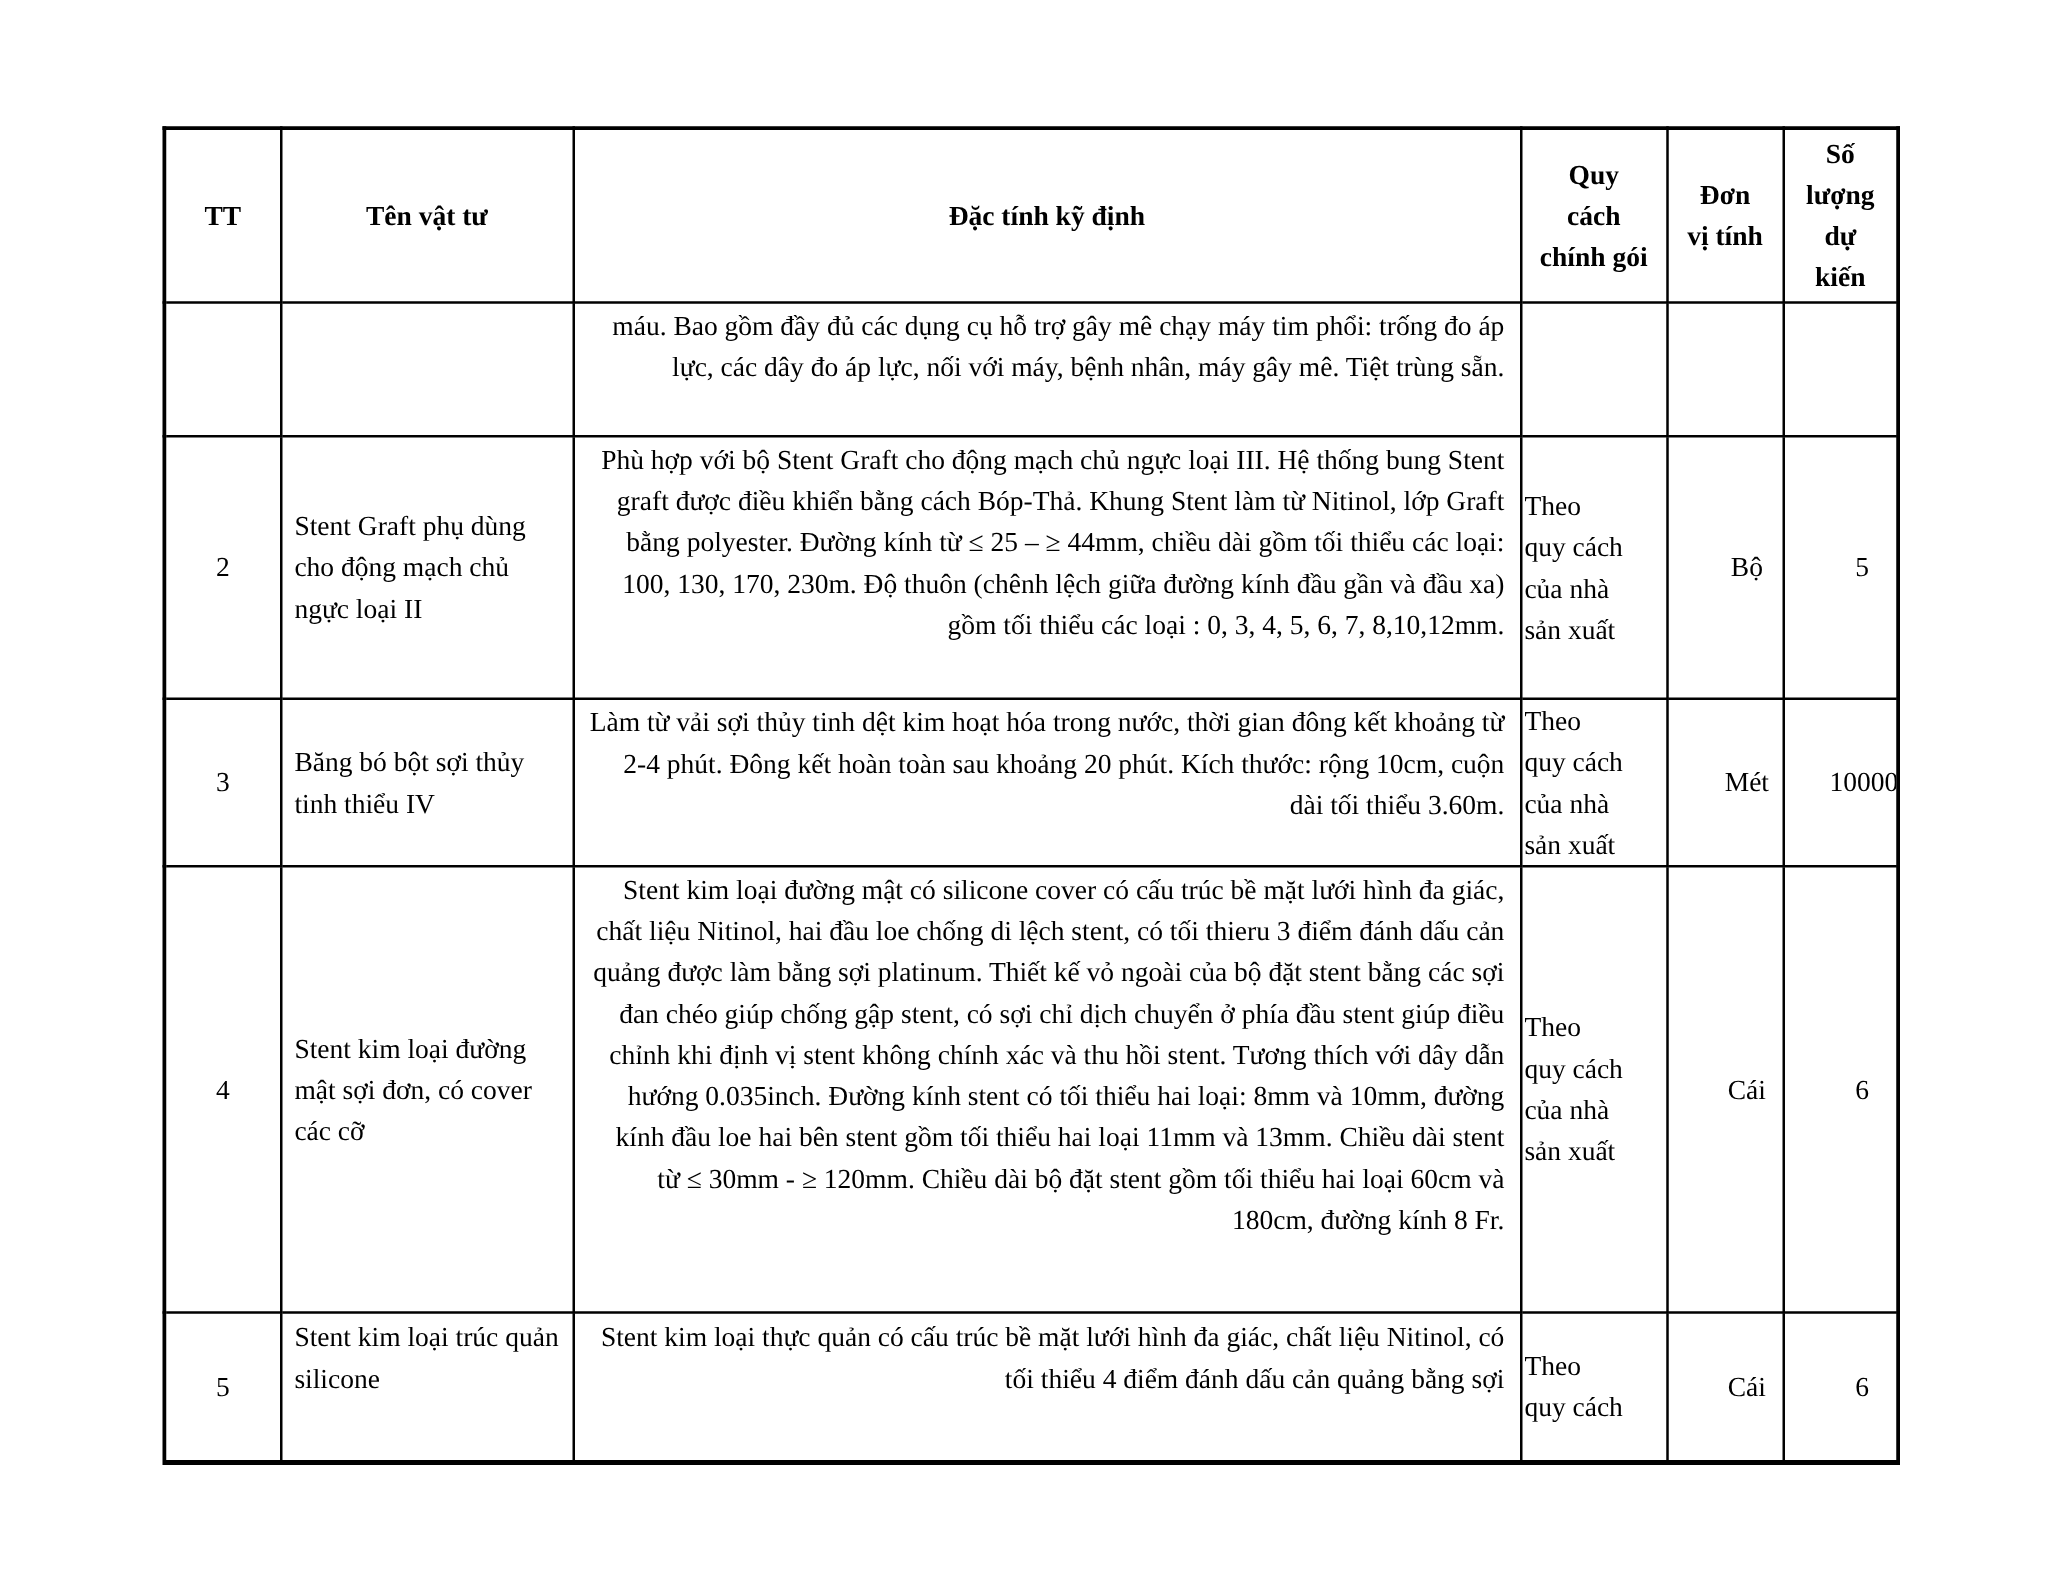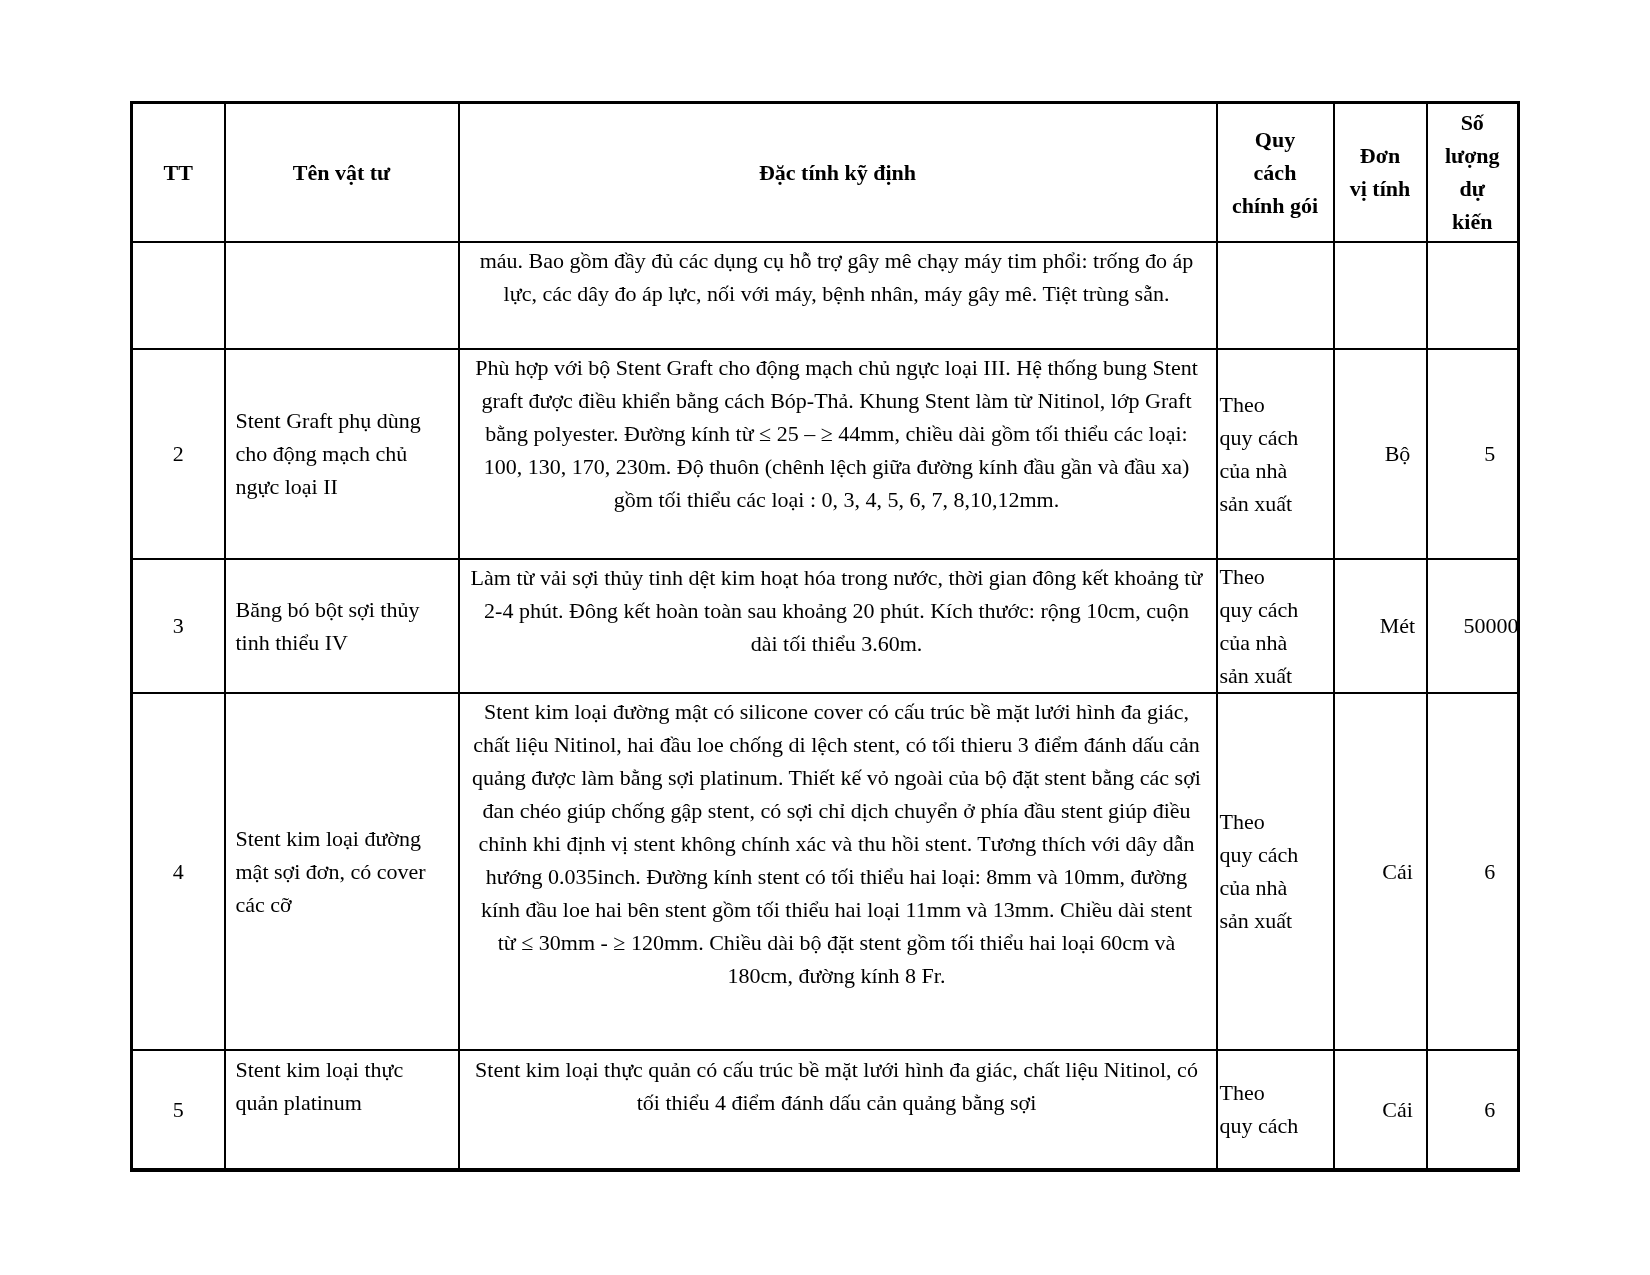--- a/index.html
+++ b/index.html
@@ -52,21 +52,21 @@
     text-align: center;
     vertical-align: middle;
   }
   td.cell-name {
     text-align: left;
     vertical-align: middle;
     padding: 0 8px 0 10px;
     margin-left: 48px;
   }
   td.cell-spec {
-    text-align: center;
+    text-align: right;
     vertical-align: top;
     padding: 1px 12px 0 10px;
   }
   td.cell-packing {
     text-align: left;
     vertical-align: middle;
     white-space: pre-line;
     padding: 0 2px;
   }
   td.cell-unit, td.cell-qty {
@@ -131,36 +131,36 @@
       </tr>
       <tr class="h-r3">
         <td class="cell-tt">3</td>
         <td class="cell-name">Băng bó bột sợi thủy tinh thiểu IV</td>
         <td class="cell-spec">Làm từ vải sợi thủy tinh dệt kim hoạt hóa trong nước, thời gian đông kết khoảng từ 2-4 phút. Đông kết hoàn toàn sau khoảng 20 phút. Kích thước: rộng 10cm, cuộn dài tối thiểu 3.60m.</td>
         <td class="cell-packing">Theo
 quy cách
 của nhà
 sản xuất</td>
         <td class="cell-unit">Mét</td>
-        <td class="cell-qty">50000</td>
+        <td class="cell-qty">10000</td>
       </tr>
       <tr class="h-r4">
         <td class="cell-tt">4</td>
         <td class="cell-name">Stent kim loại đường mật sợi đơn, có cover các cỡ</td>
         <td class="cell-spec">Stent kim loại đường mật có silicone cover có cấu trúc bề mặt lưới hình đa giác, chất liệu Nitinol, hai đầu loe chống di lệch stent, có tối thieru 3 điểm đánh dấu cản quảng được làm bằng sợi platinum. Thiết kế vỏ ngoài của bộ đặt stent bằng các sợi đan chéo giúp chống gập stent, có sợi chỉ dịch chuyển ở phía đầu stent giúp điều chỉnh khi định vị stent không chính xác và thu hồi stent. Tương thích với dây dẫn hướng 0.035inch. Đường kính stent có tối thiểu hai loại: 8mm và 10mm, đường kính đầu loe hai bên stent gồm tối thiểu hai loại 11mm và 13mm. Chiều dài stent từ ≤ 30mm - ≥ 120mm. Chiều dài bộ đặt stent gồm tối thiểu hai loại 60cm và 180cm, đường kính 8 Fr.</td>
         <td class="cell-packing">Theo
 quy cách
 của nhà
 sản xuất</td>
         <td class="cell-unit">Cái</td>
         <td class="cell-qty">6</td>
       </tr>
       <tr class="h-r5">
         <td class="cell-tt">5</td>
-        <td class="cell-name">Stent kim loại thực quản platinum</td>
+        <td class="cell-name">Stent kim loại trúc quản silicone</td>
         <td class="cell-spec">Stent kim loại thực quản có cấu trúc bề mặt lưới hình đa giác, chất liệu Nitinol, có tối thiểu 4 điểm đánh dấu cản quảng bằng sợi</td>
         <td class="cell-packing">Theo
 quy cách</td>
         <td class="cell-unit">Cái</td>
         <td class="cell-qty">6</td>
       </tr>
     </tbody>
   </table>
 </div>
 

